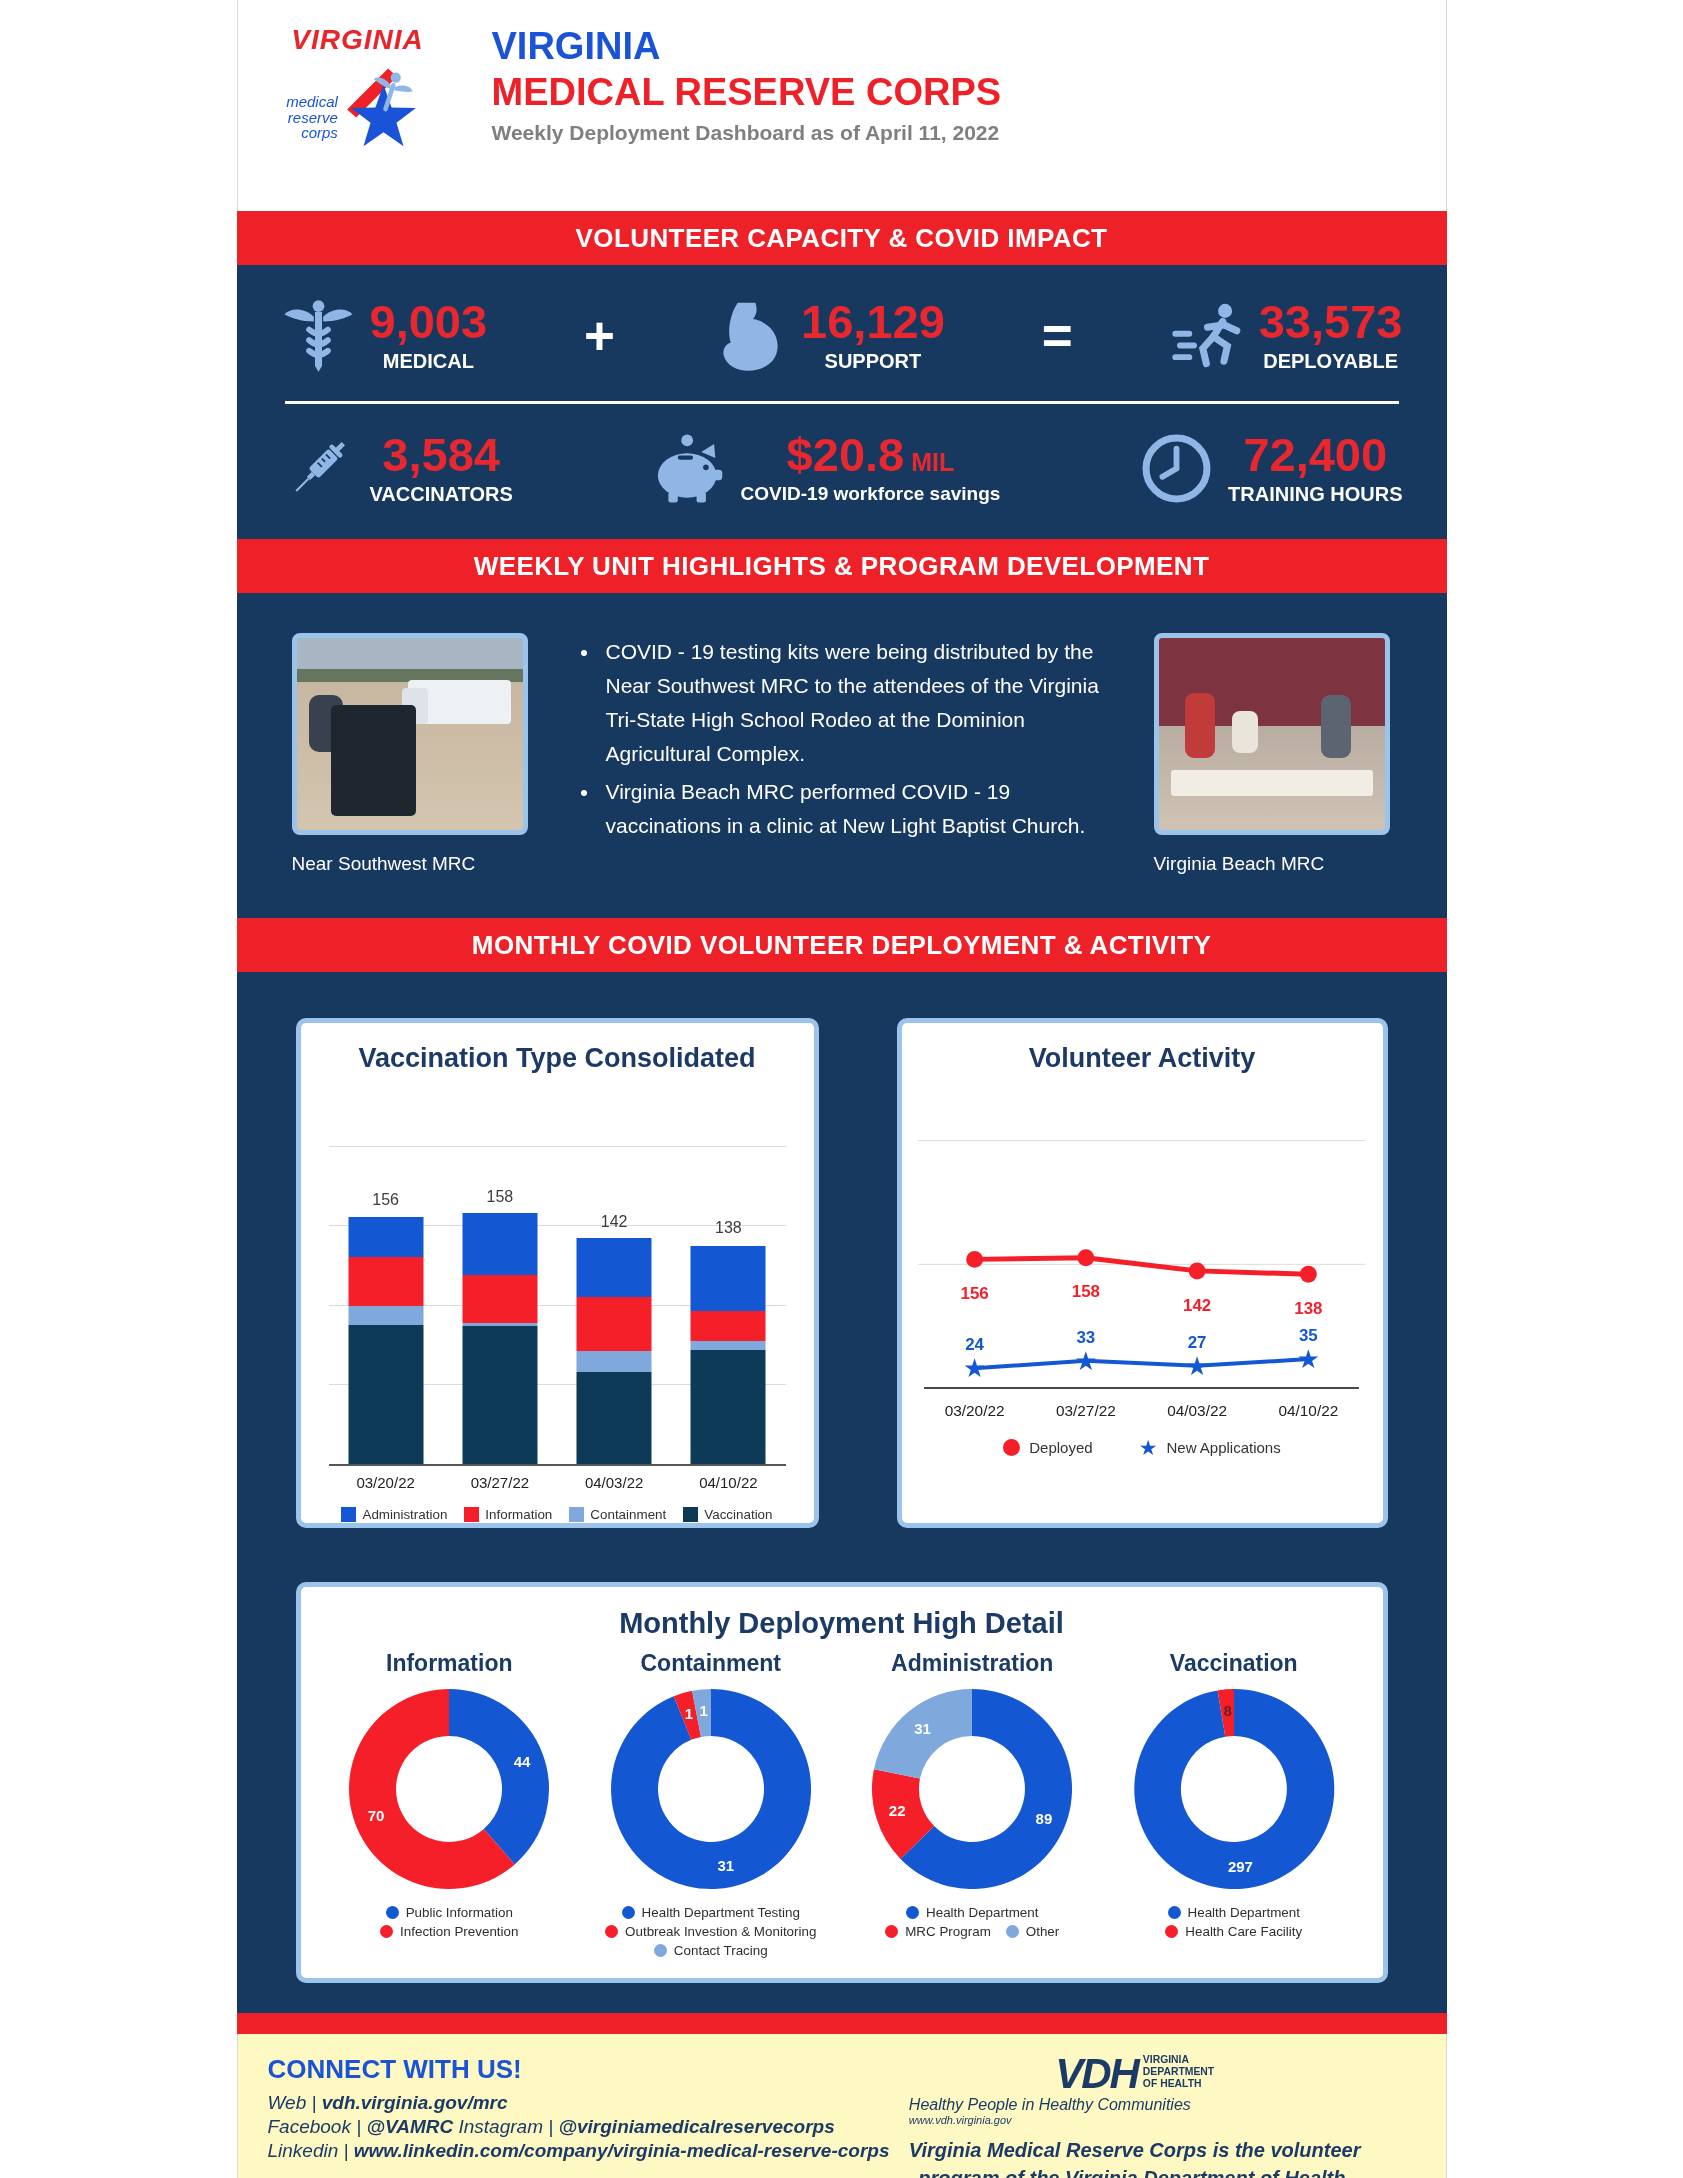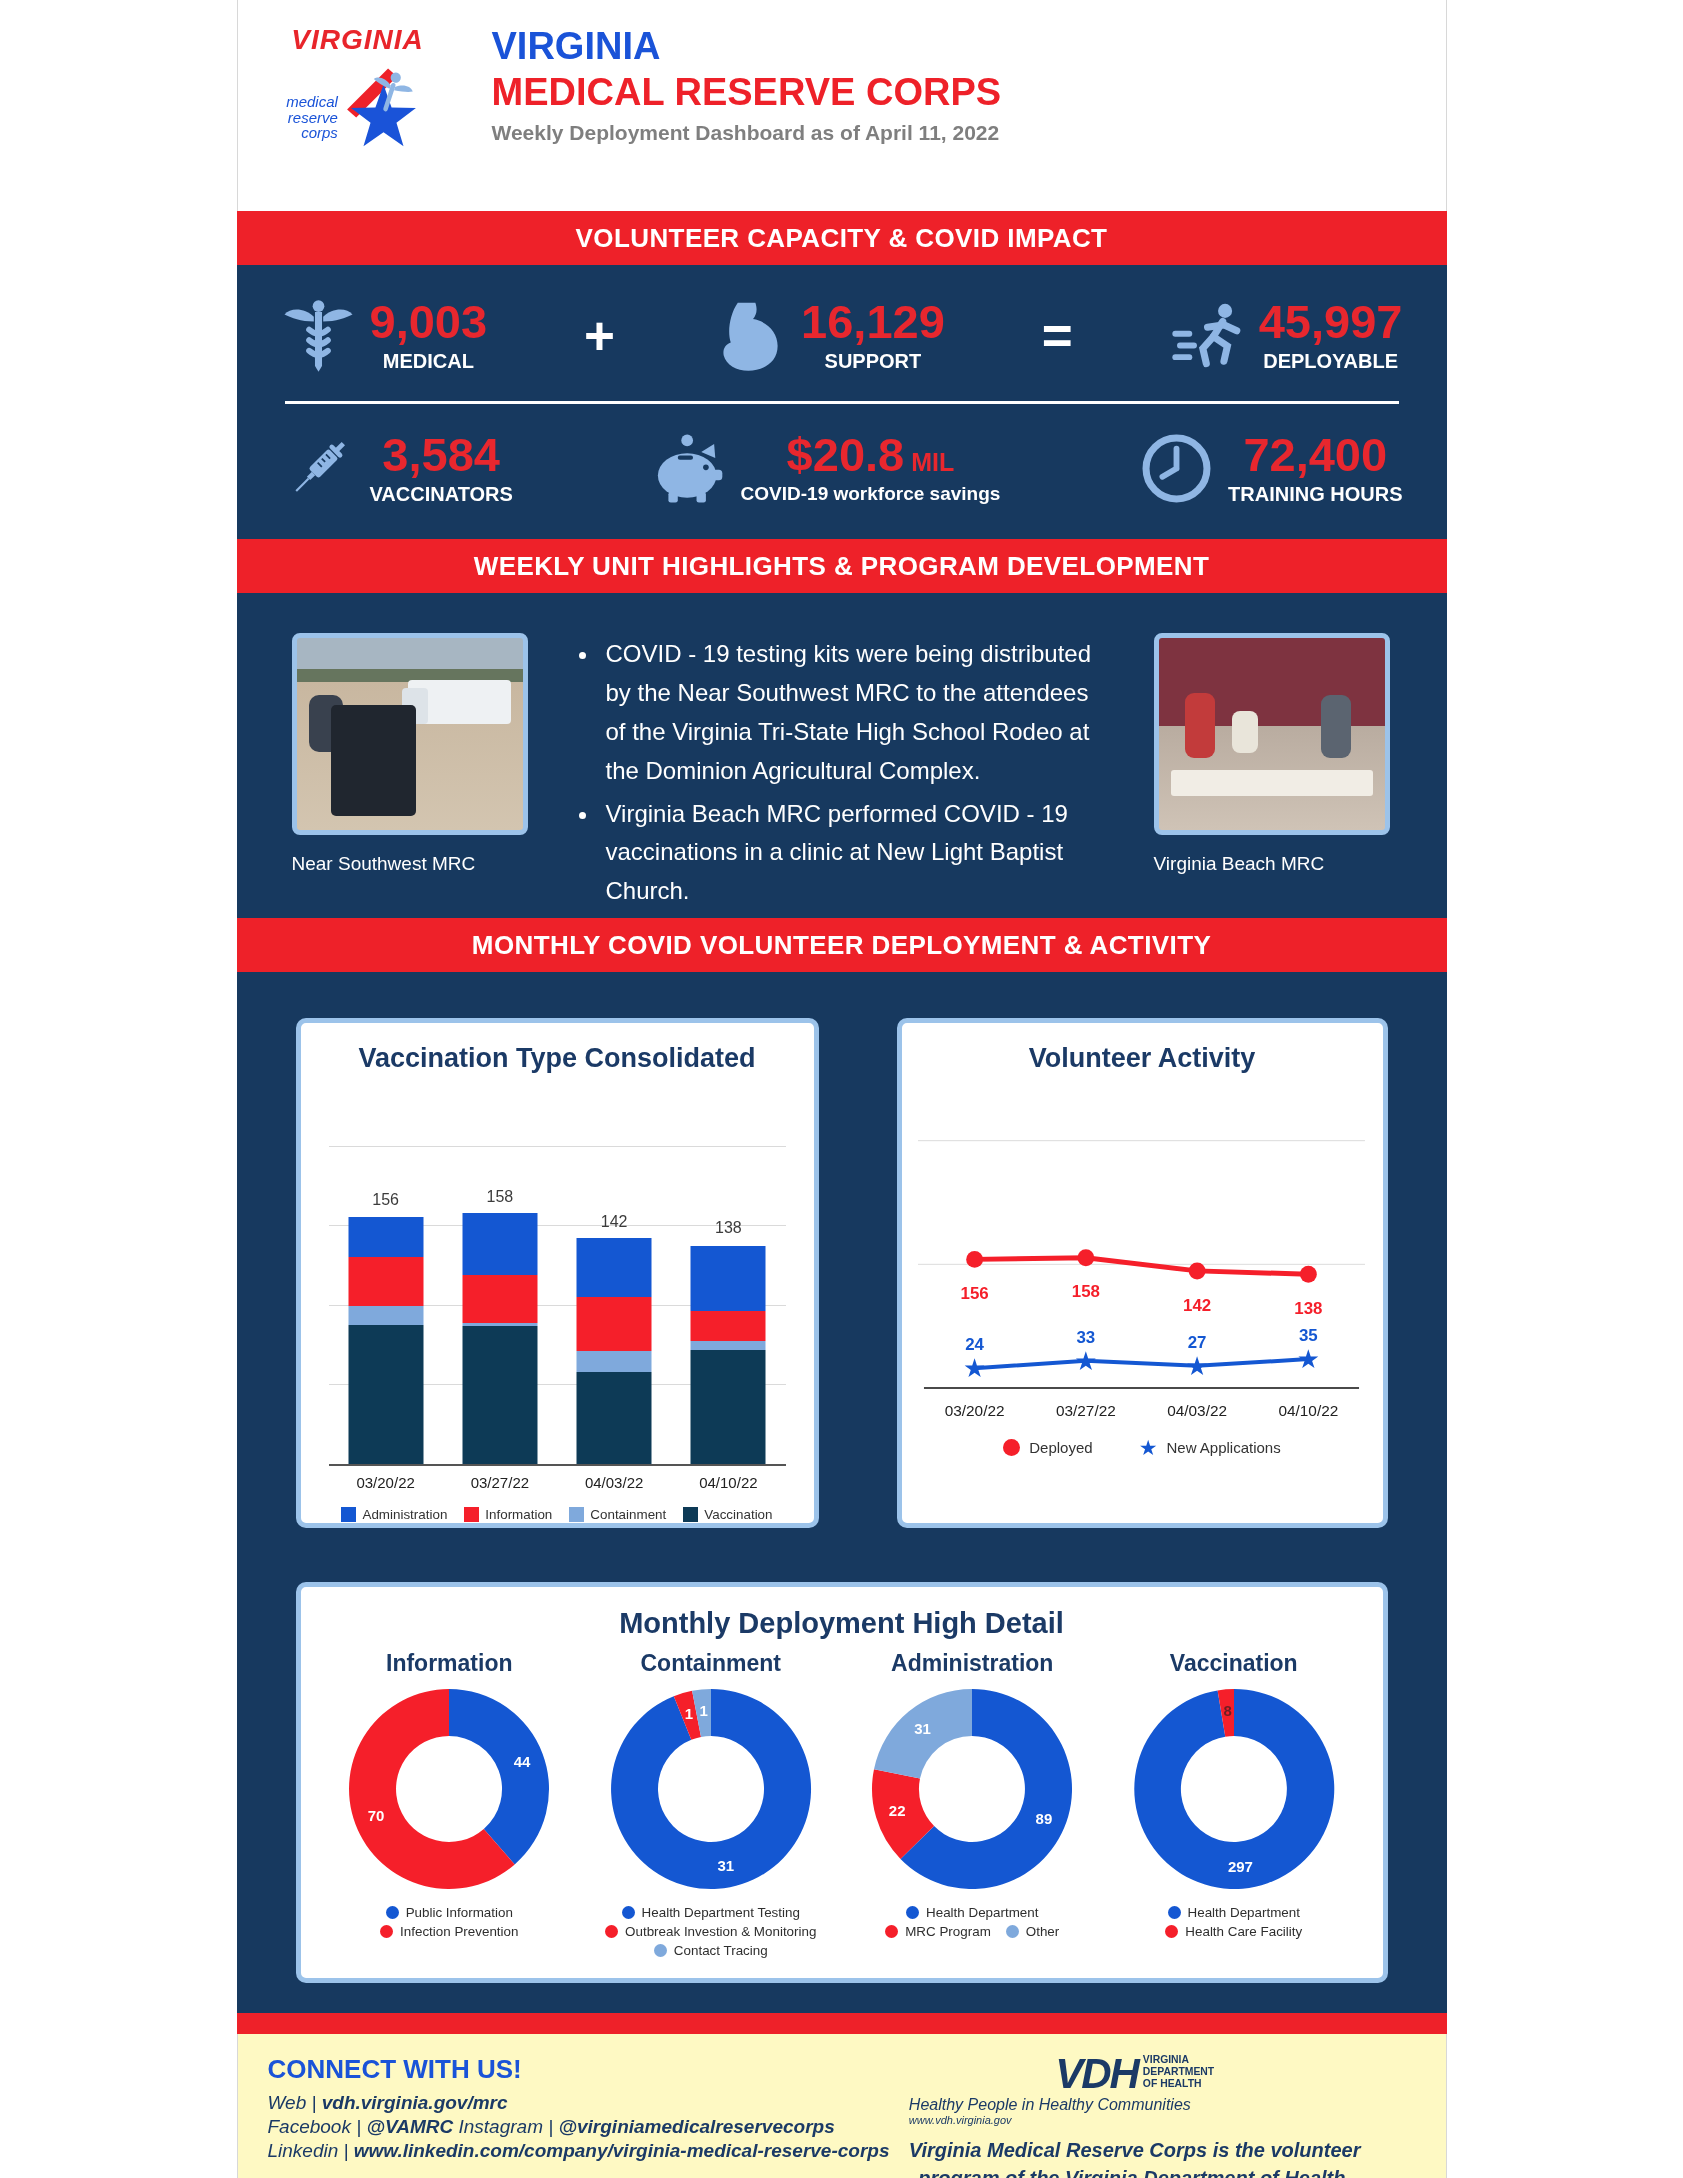--- a/index.html
+++ b/index.html
@@ -47,21 +47,21 @@
   .ph{position:absolute;}
   .ph-truck{right:12px;top:42px;width:103px;height:44px;background:#eef1f3;border-radius:4px;}
   .ph-truck-cab{right:95px;top:50px;width:26px;height:36px;background:#dde3e8;border-radius:4px;}
   .ph-case{left:34px;bottom:14px;width:85px;height:111px;background:#20262f;border-radius:5px;}
   .ph-person-left{left:12px;top:57px;width:34px;height:57px;background:#39414e;border-radius:10px;}
   .ph-table{left:12px;right:12px;bottom:34px;height:26px;background:#f1ede5;border-radius:3px;}
   .ph-person-red{left:26px;top:55px;width:30px;height:65px;background:#c23b3b;border-radius:9px;}
   .ph-person-white{left:73px;top:73px;width:26px;height:42px;background:#e9e5da;border-radius:8px;}
   .ph-person-gray{right:34px;top:57px;width:30px;height:63px;background:#5b6470;border-radius:9px;}
   .caption{color:#fff;font-size:19px;margin-top:18px;}
-  .bullets{flex:1;color:#fff;font-size:24px;line-height:1.62;padding-left:30px;margin-top:2px;}
+  .bullets{flex:1;color:#fff;font-size:21px;line-height:1.62;padding-left:30px;margin-top:2px;}
   .bullets li{padding-left:6px;}
   .bullets li + li{margin-top:4px;}
   
   .charts{background:var(--navy-bg);height:1041px;padding:46px 59px 0;}
   .cards-row{display:flex;justify-content:space-between;}
   .card{background:#fff;border:5px solid var(--card-border);border-radius:10px;}
   .card-bar{width:523px;height:510px;padding:20px 20px 12px;}
   .card-line{width:491px;height:510px;padding:20px 16px 12px;}
   .card-title{font-size:27px;font-weight:bold;color:var(--title-navy);text-align:center;}
   .bar-plot{position:relative;height:348px;margin:44px 8px 0;border-bottom:2px solid #555;}
@@ -187,21 +187,21 @@
             <g stroke="currentColor" stroke-width="6" stroke-linecap="round" fill="none">
               <path d="M45 20 L37 33"></path>
               <path d="M44 22 L57 28"></path>
               <path d="M45 23 L32 25"></path>
               <path d="M37 33 L49 41 L46 54"></path>
               <path d="M37 33 L28 43 L31 56"></path>
             </g>
           </svg>
         </span>
         <span class="stat-text">
-          <span class="stat-value">45,997</span>
+          <span class="stat-value">33,573</span>
           <span class="stat-label">DEPLOYABLE</span>
         </span>
       </div>
     </div>
     <div class="divider"></div>
     <div class="stats-row">
       <div class="stat">
         <span class="stat-icon">
           <svg viewBox="0 0 64 64" fill="currentColor">
             <g transform="rotate(45 32 32)">

